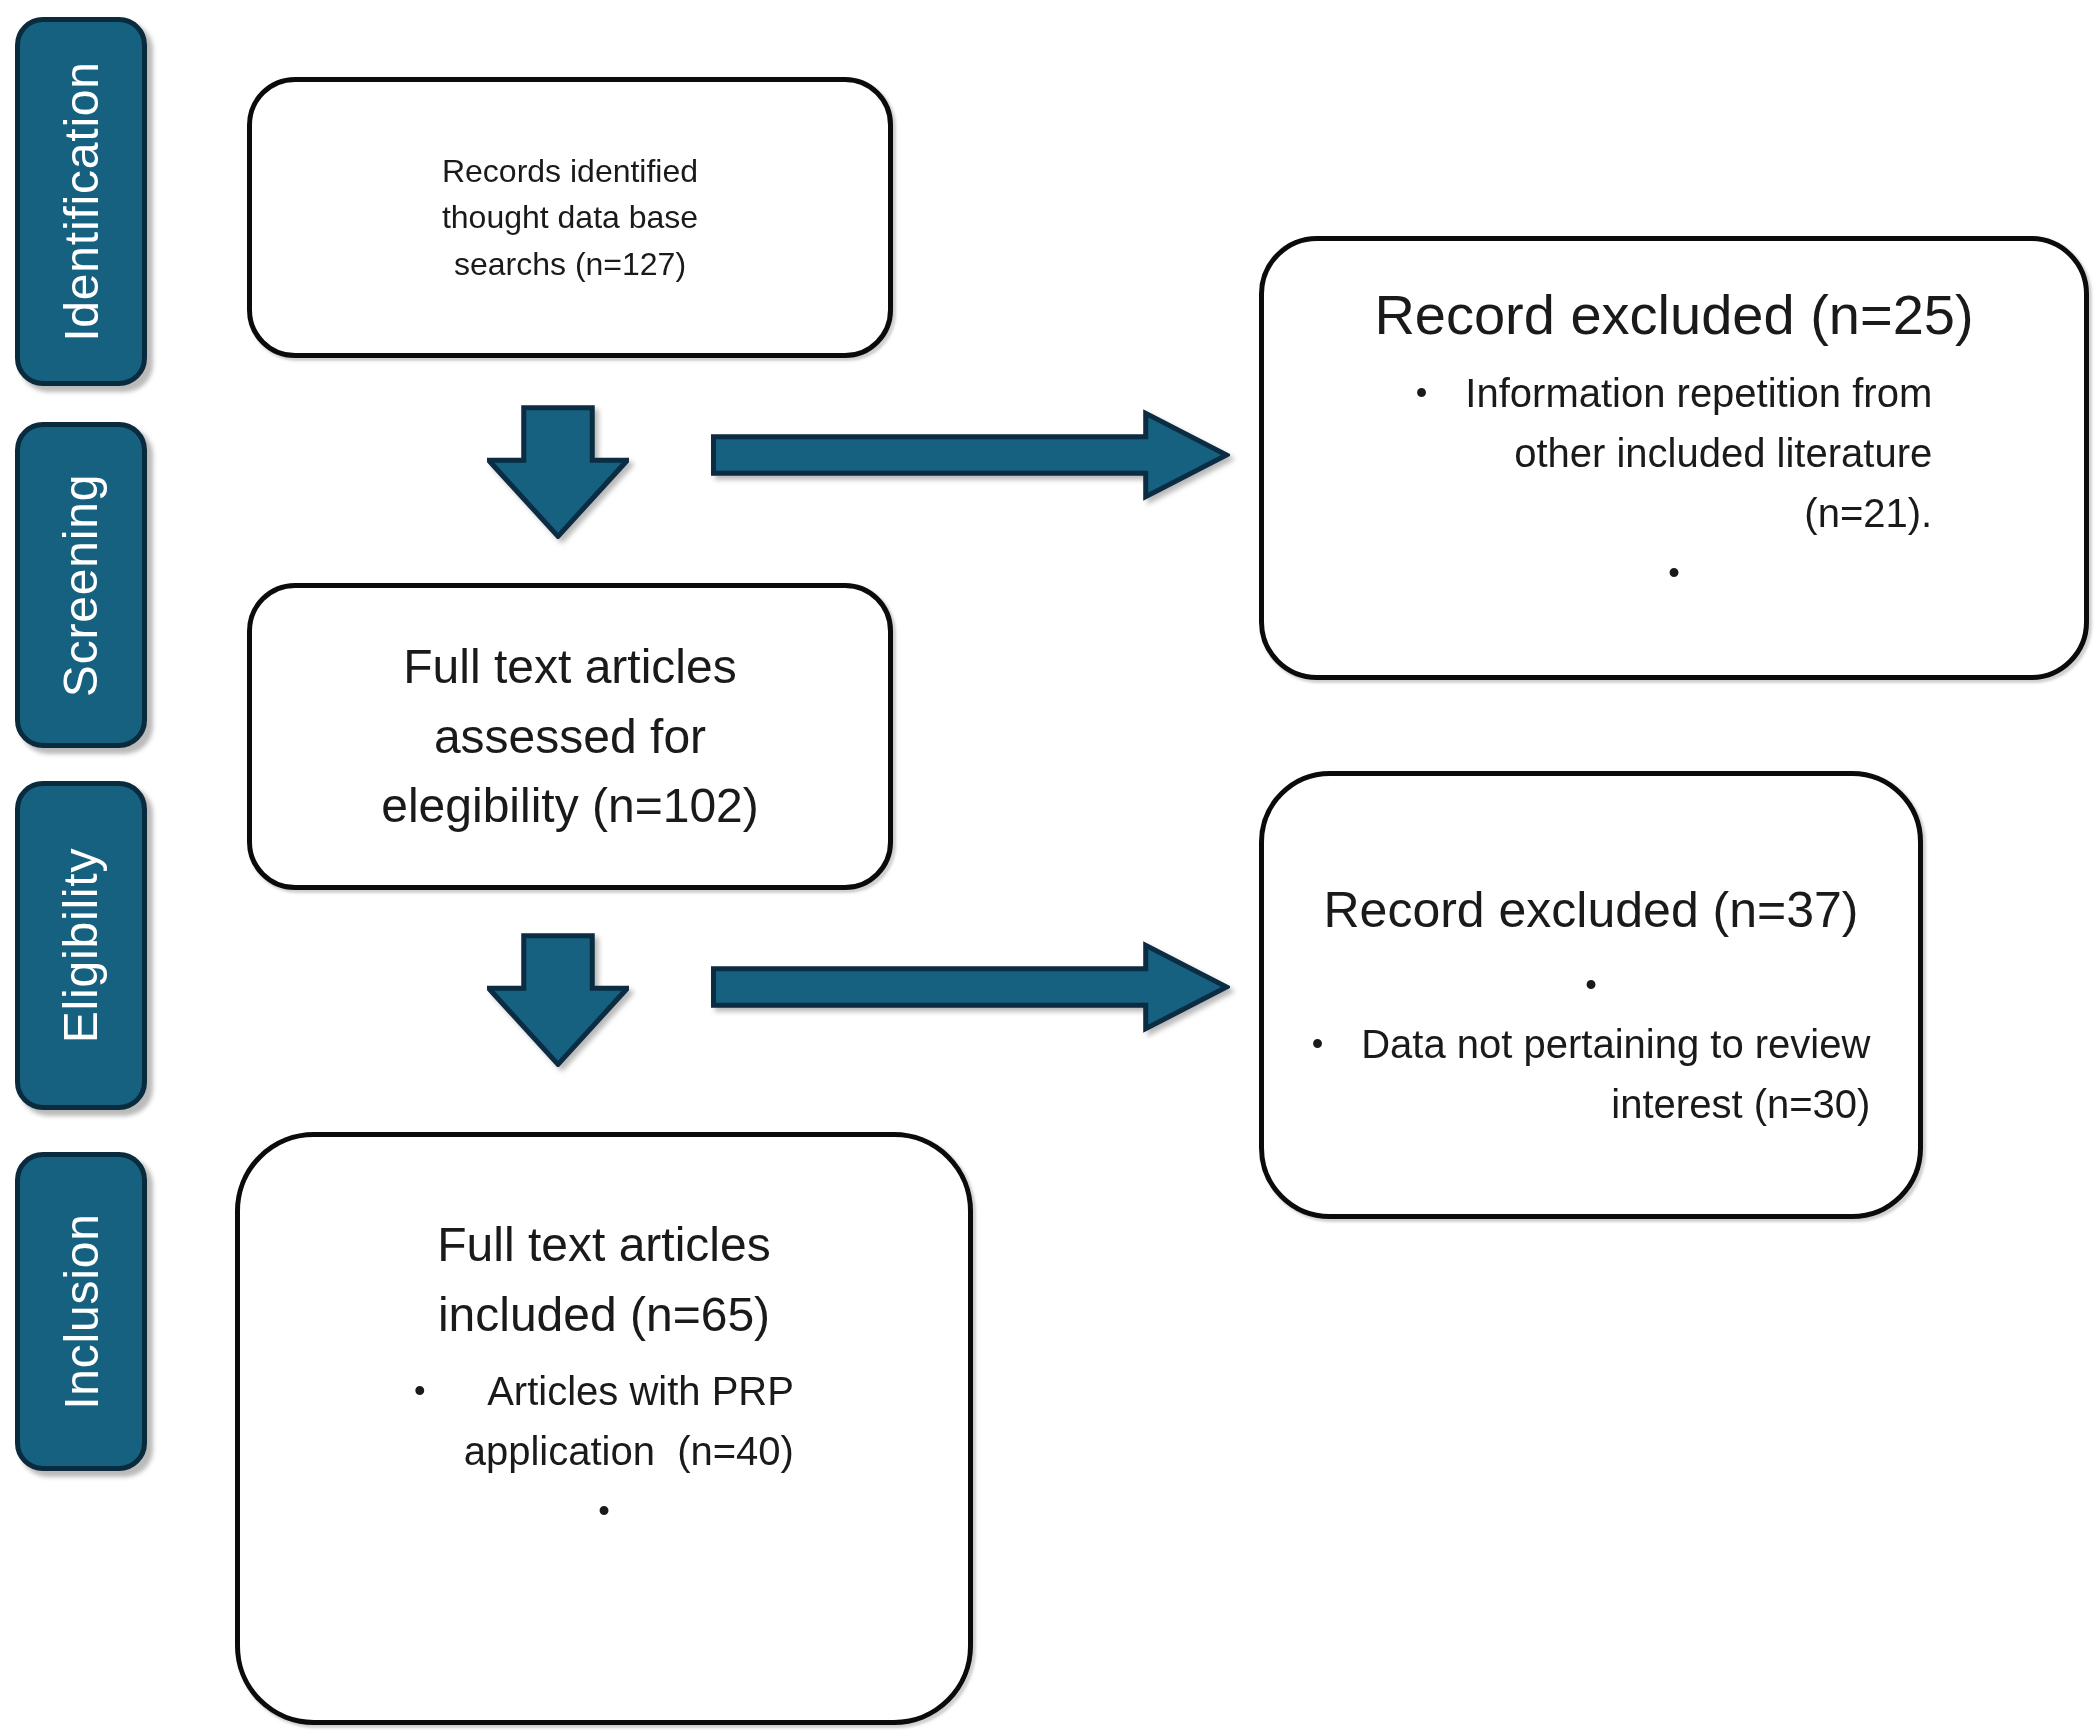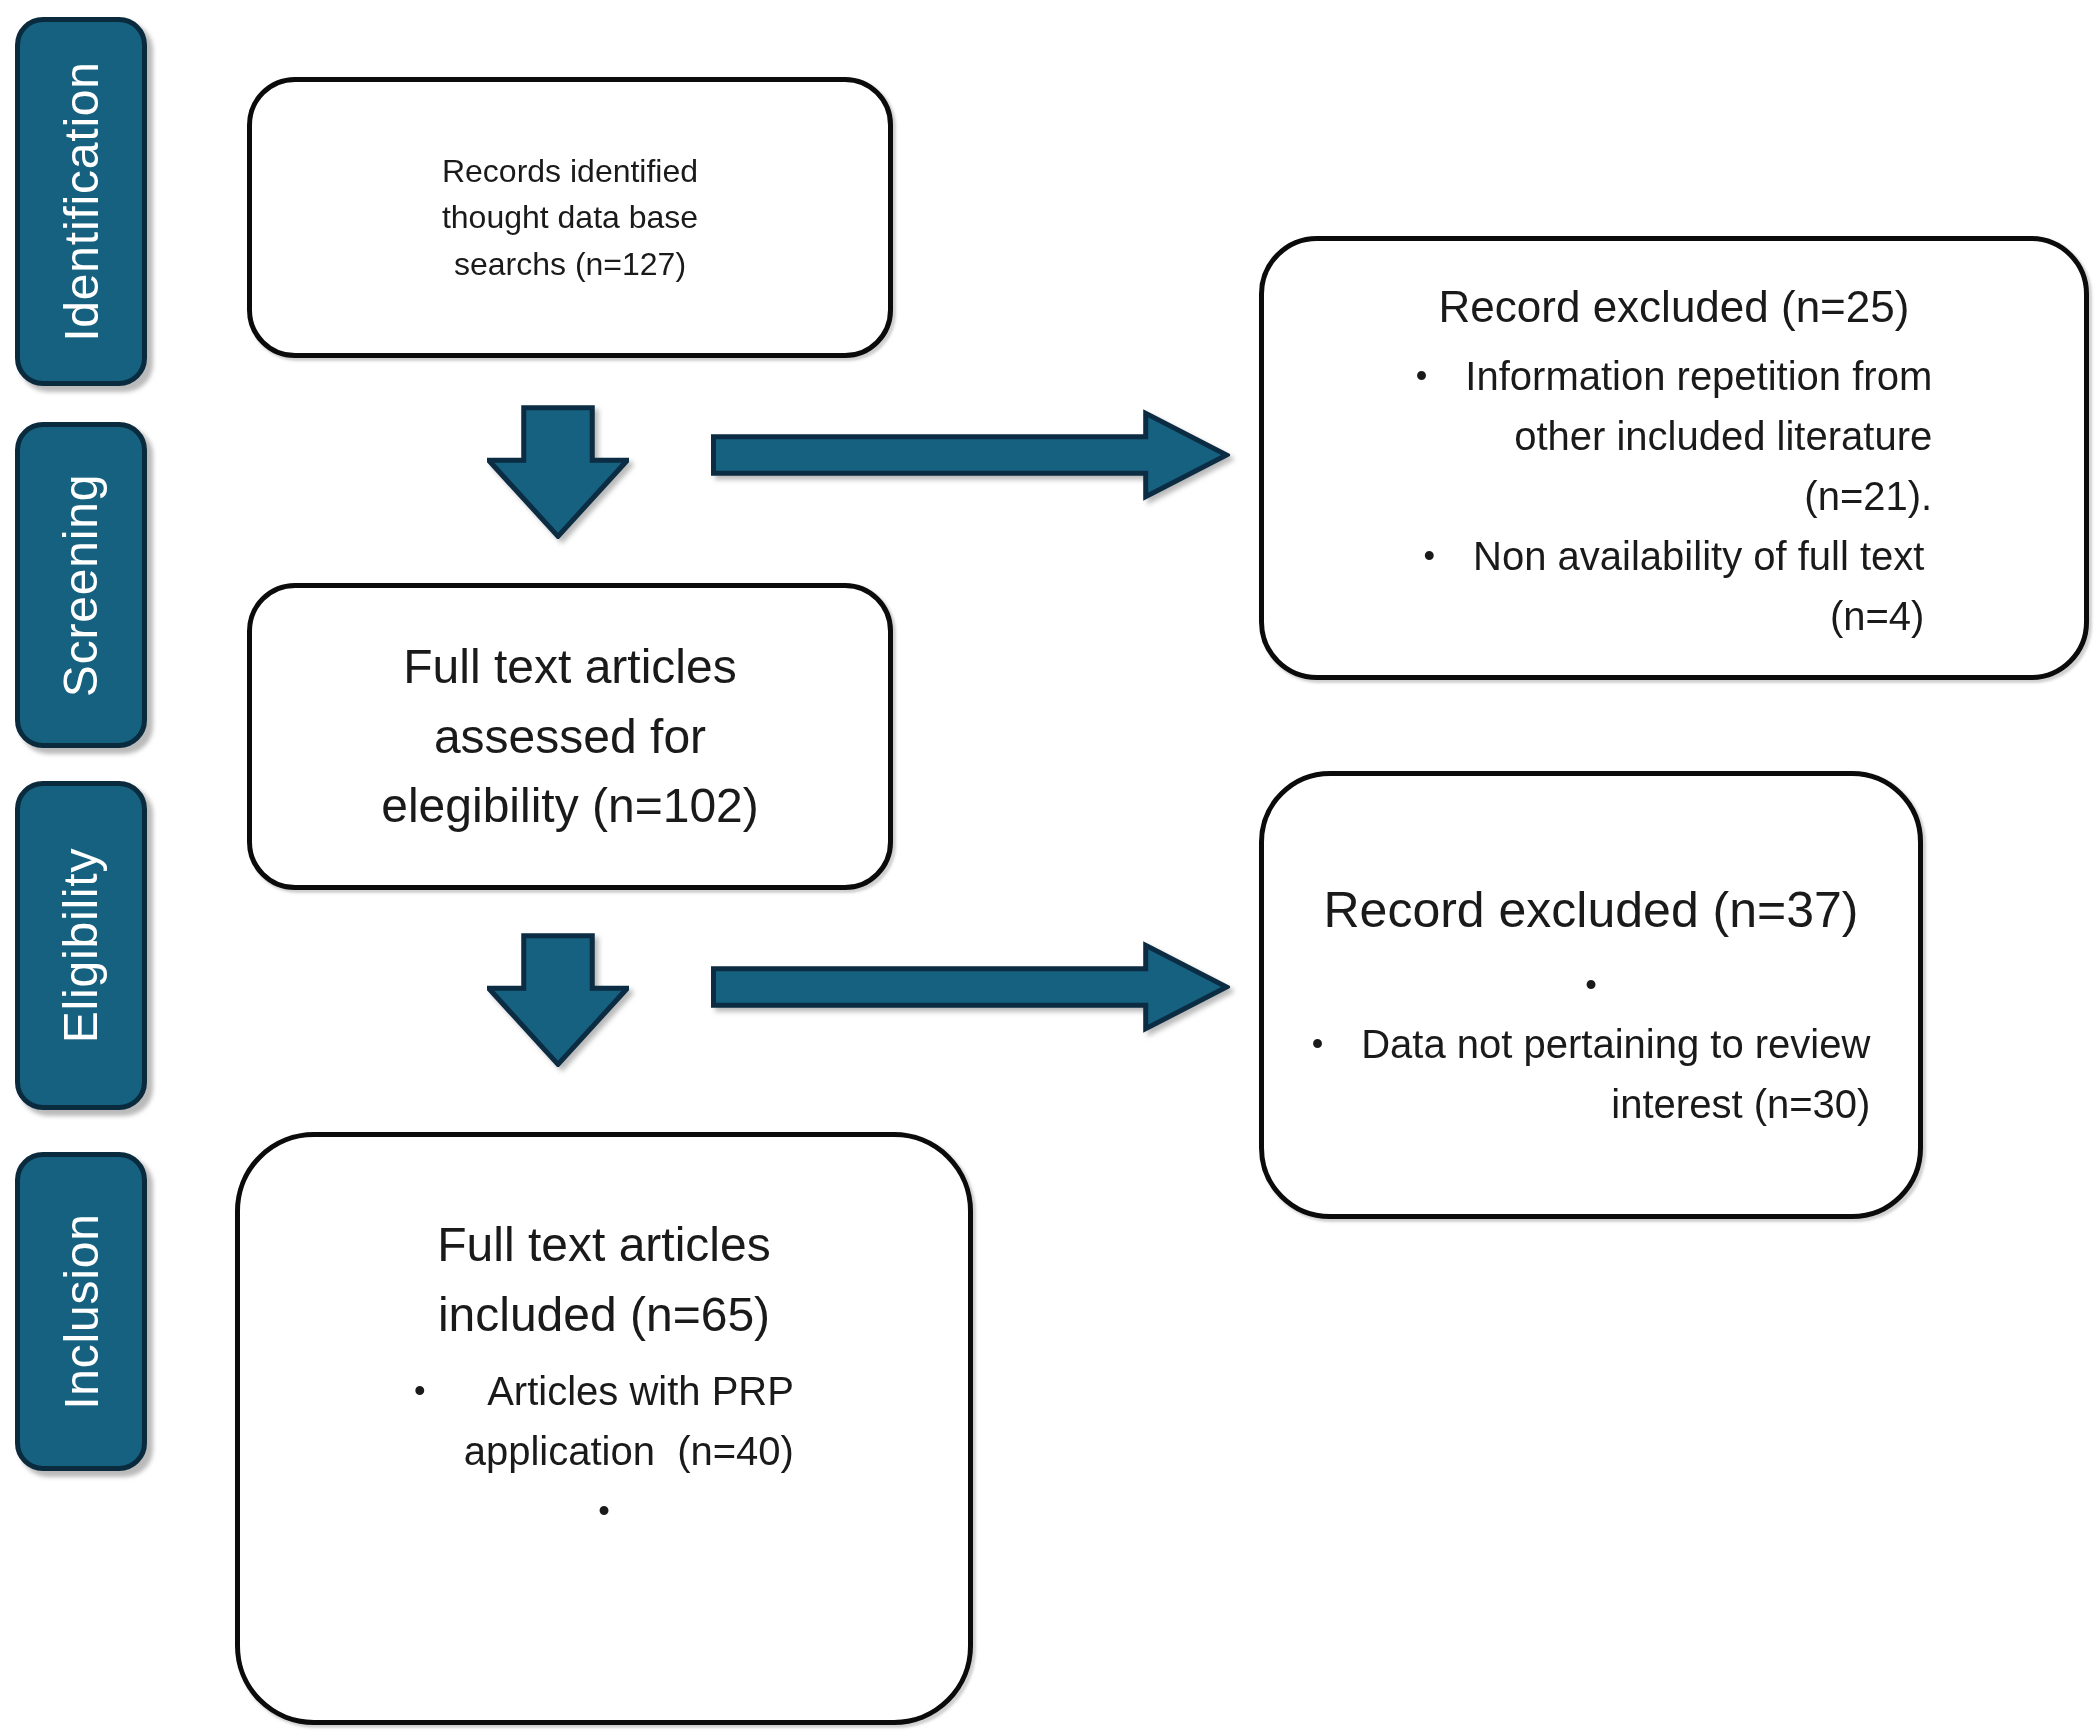--- a/index.html
+++ b/index.html
@@ -74,21 +74,21 @@
   #box-included .box-title {
     font-size: 48px; line-height: 1.45; margin-bottom: 11.7px;
   }
   #box-excluded-1 {
     left: 1259px; top: 236px; width: 830px; height: 444px;
     border-radius: 58px;
     padding: 35px 22px 0 22px;
     text-align: center;
   }
   #box-excluded-1 .box-title {
-    font-size: 44px; line-height: 1.4; margin-bottom: 8.3px;
+    font-size: 56px; line-height: 1.4; margin-bottom: 8.3px;
   }
   #box-excluded-2 {
     left: 1259px; top: 771px; width: 664px; height: 448px;
     border-radius: 71px;
     padding: 99px 22px 0 22px;
     text-align: center;
   }
   #box-excluded-2 .box-title {
     font-size: 50px; line-height: 1.4; margin-bottom: 10px;
   }
@@ -168,22 +168,20 @@
     <div class="box-title">Record excluded (n=25)</div>
     <div class="bullet-list">
       <div class="bullet-item">
         <span class="bullet-dot">•</span>
         <span class="bullet-text multiline">Information repetition from
 other included literature
 (n=21).</span>
       </div>
       <div class="bullet-item">
         <span class="bullet-dot">•</span>
-        <span class="bullet-text multiline">Non availability of full text
-(n=4)</span>
       </div>
     </div>
   </div>
 
   <div class="flow-box" id="box-excluded-2">
     <div class="box-title">Record excluded (n=37)</div>
     <div class="bullet-list">
       <div class="bullet-item">
         <span class="bullet-dot">•</span>
       </div>

